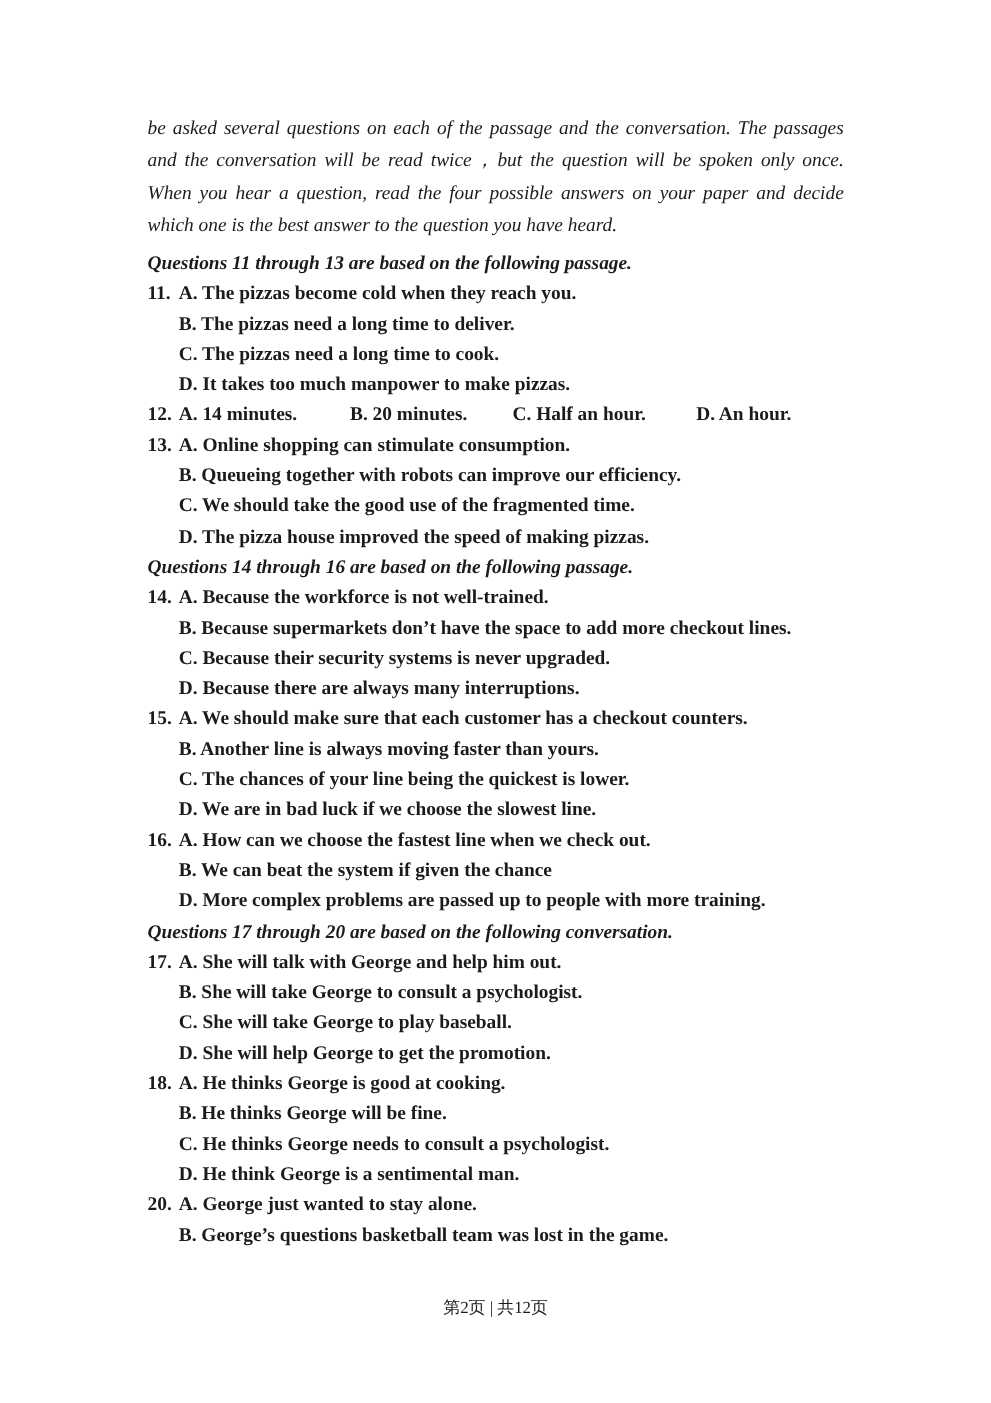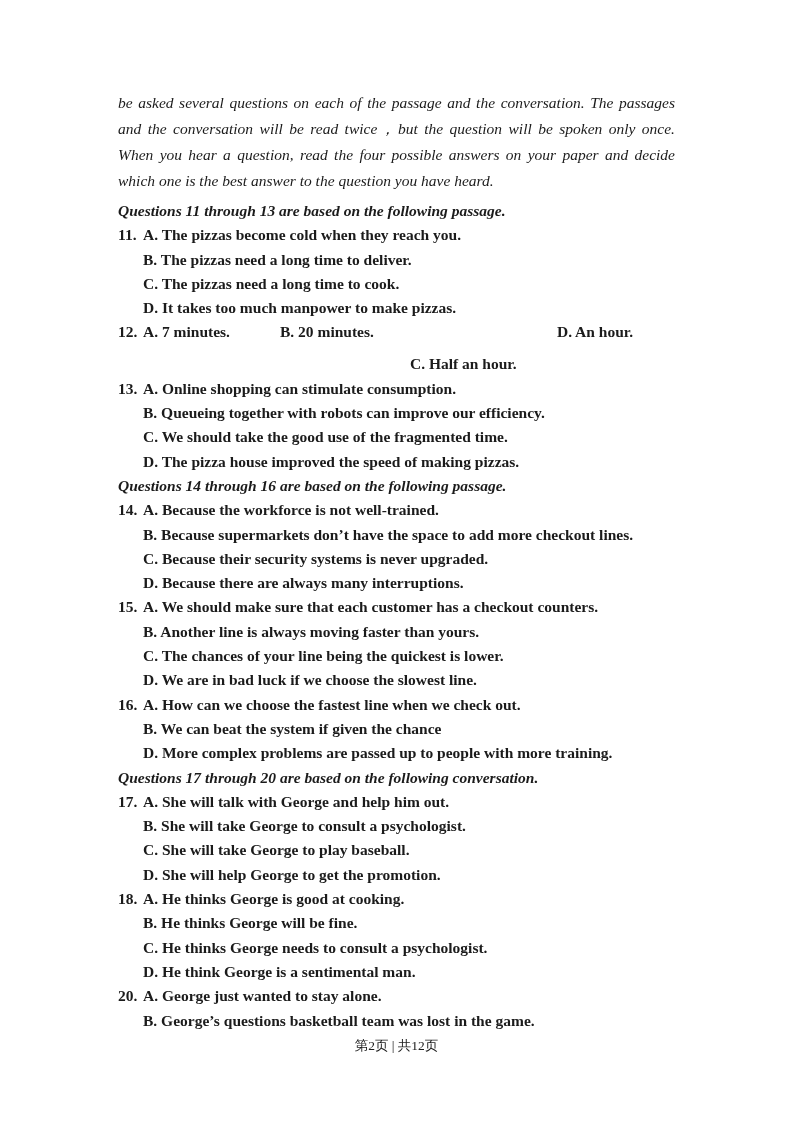--- a/index.html
+++ b/index.html
@@ -49,21 +49,21 @@
     width: 25px;
   }
   .q-options {
     flex: 1 1 auto;
   }
   .question .q-option { display: block; }
   .question.inline .q-options { white-space: nowrap; }
   .question.inline .q-option { display: inline-block; vertical-align: top; }
   .question.inline .q-option:nth-child(1) { width: 137px; }
   .question.inline .q-option:nth-child(2) { width: 130px; }
-  .question.inline .q-option:nth-child(3) { width: 147px; margin-top: 32px; }
+  .question.inline .q-option:nth-child(3) { width: 147px; }
   .footer {
     position: absolute;
     left: 0;
     top: 1036px;
     width: 793px;
     text-align: center;
     font-size: 13.5px;
     line-height: 20px;
     color: #1b1b1b;
   }
@@ -80,21 +80,21 @@
           <span class="q-num">11.</span>
           <span class="q-options">
             <span class="q-option">A. The pizzas become cold when they reach you.</span>
             <span class="q-option">B. The pizzas need a long time to deliver.</span>
             <span class="q-option">C. The pizzas need a long time to cook.</span>
             <span class="q-option">D. It takes too much manpower to make pizzas.</span>
           </span>
         </div>
         <div class="question inline">
           <span class="q-num">12.</span>
-          <span class="q-options"><span class="q-option">A. 7 minutes.</span><span class="q-option">B. 20 minutes.</span><span class="q-option">C. Half an hour.</span><span class="q-option">D. An hour.</span></span>
+          <span class="q-options"><span class="q-option">A. 14 minutes.</span><span class="q-option">B. 20 minutes.</span><span class="q-option">C. Half an hour.</span><span class="q-option">D. An hour.</span></span>
         </div>
         <div class="question">
           <span class="q-num">13.</span>
           <span class="q-options">
             <span class="q-option">A. Online shopping can stimulate consumption.</span>
             <span class="q-option">B. Queueing together with robots can improve our efficiency.</span>
             <span class="q-option">C. We should take the good use of the fragmented time.</span>
             <span class="q-option">D. The pizza house improved the speed of making pizzas.</span>
           </span>
         </div>

